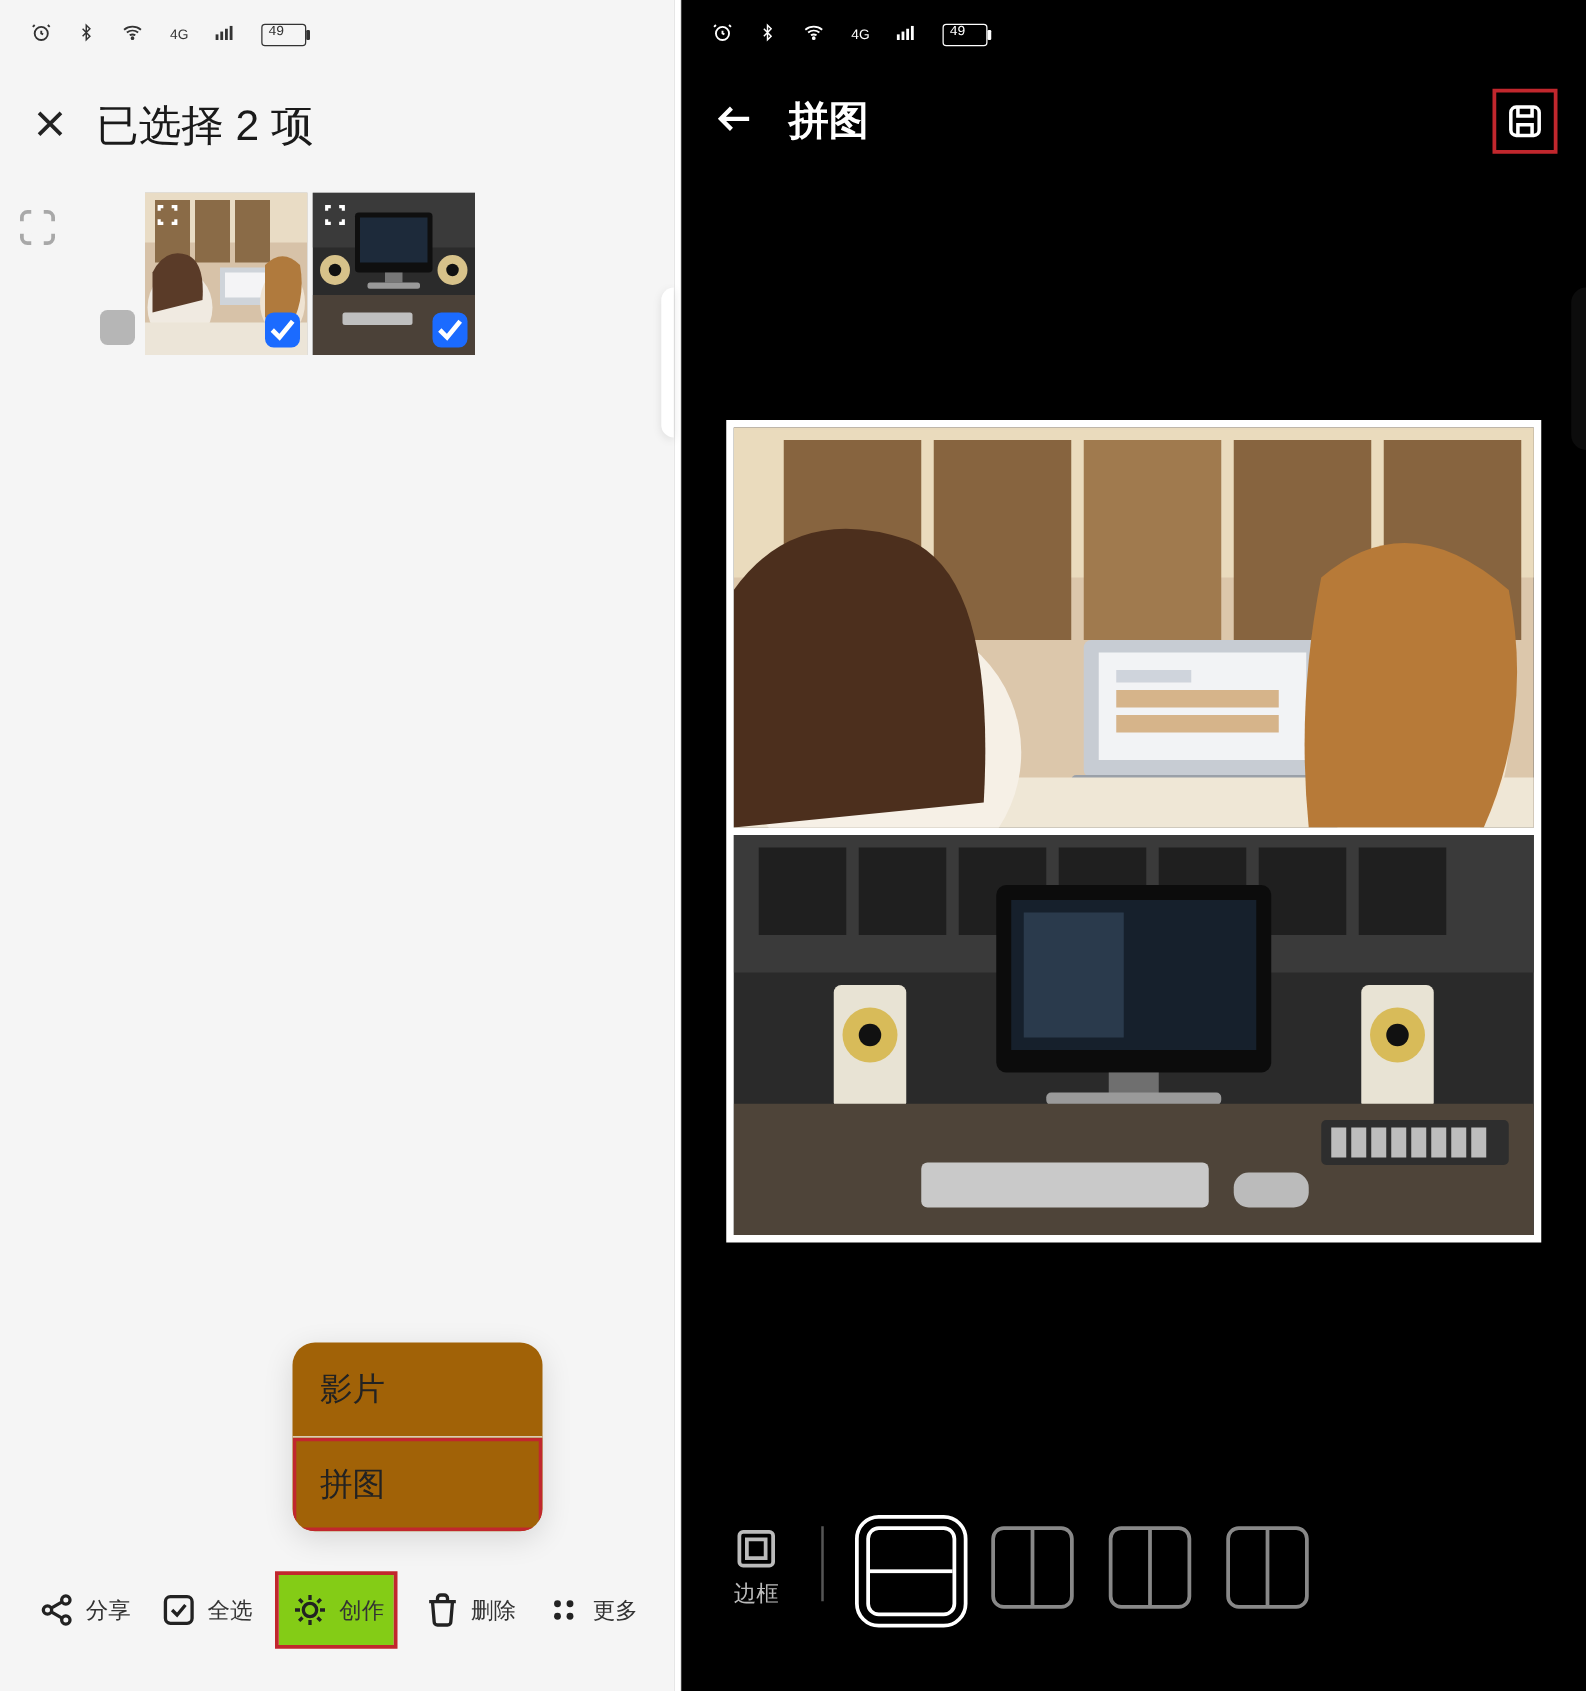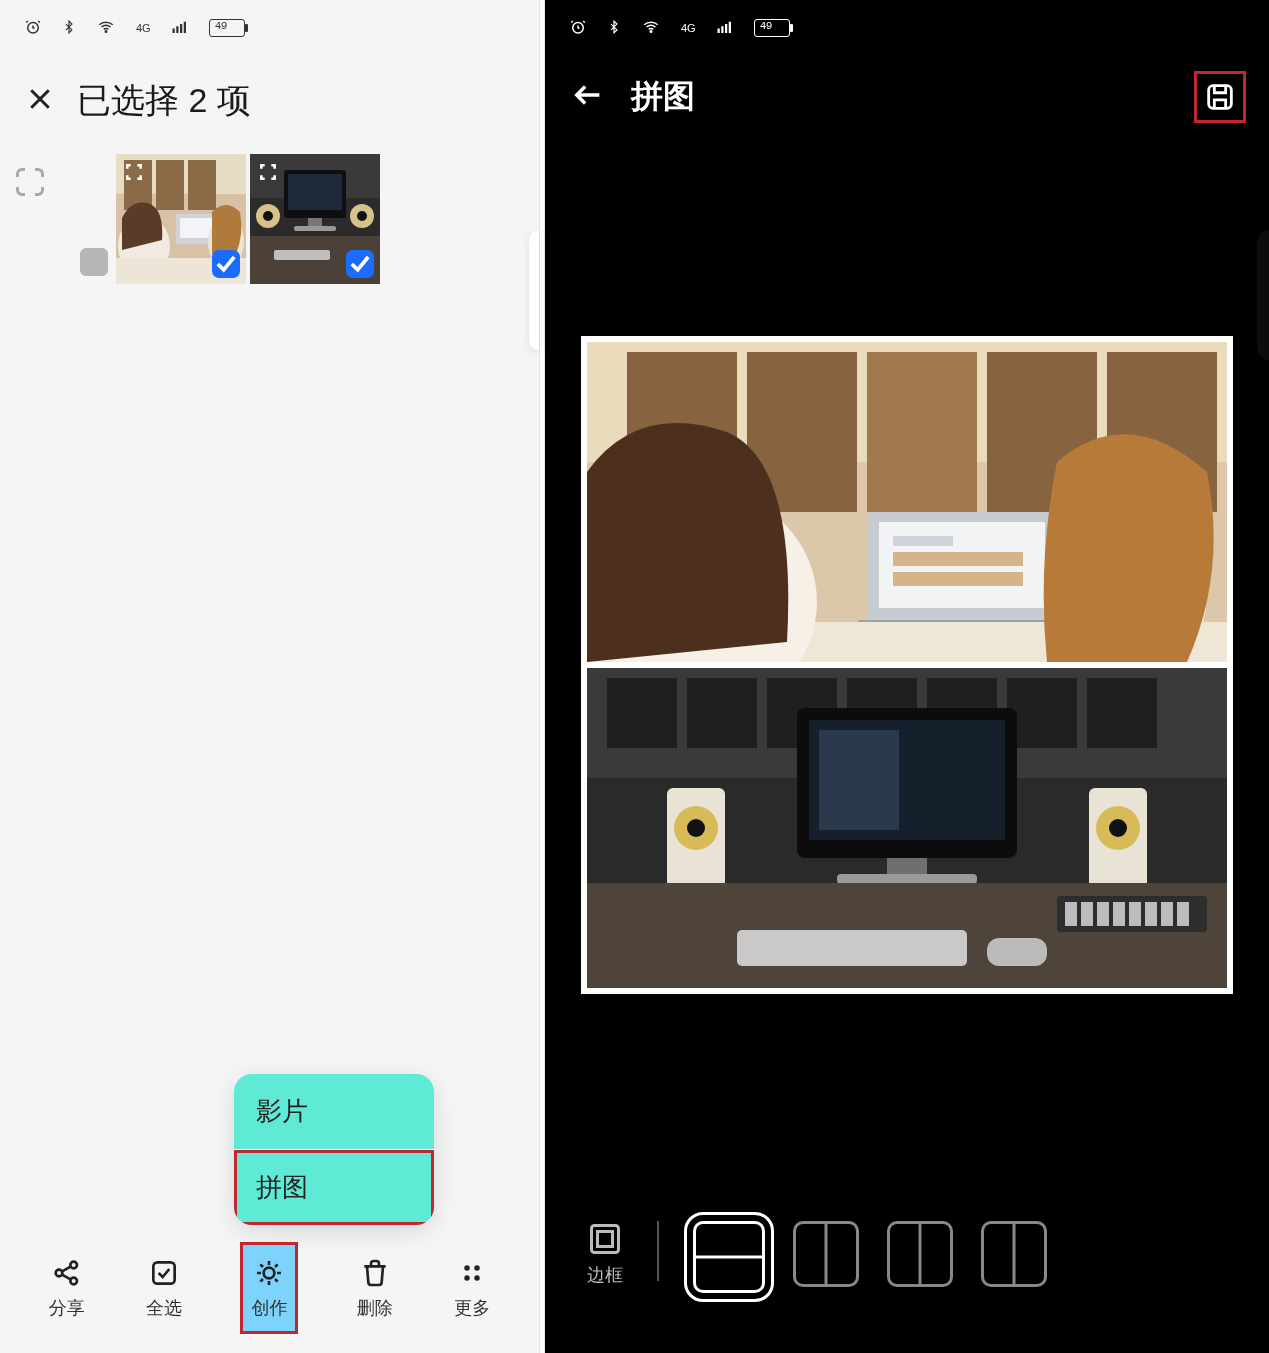--- a/index.html
+++ b/index.html
@@ -34,30 +34,30 @@
     .corner-badge::before, .corner-badge::after { content: ""; position: absolute; background: #f5f5f5; }
     .corner-badge::before { left: 6px; right: 6px; top: -4px; bottom: -4px; }
     .corner-badge::after  { top: 6px; bottom: 6px; left: -4px; right: -4px; }
     .mini-gray { width: 28px; height: 28px; background: #b6b6b6; border-radius: 6px; align-self: flex-end; margin-bottom: 8px; margin-right: 4px; }
     .thumb { position: relative; width: 130px; height: 130px; overflow: hidden; background: #ccc; }
     .thumb svg { width: 100%; height: 100%; display:block; }
     .thumb .corner-ic { position: absolute; top: 8px; left: 8px; width: 20px; height: 20px; color: #fff; }
     .check-badge { position: absolute; right: 6px; bottom: 6px; width: 28px; height: 28px; background: #1b6bff; border-radius: 7px; display:flex; align-items:center; justify-content:center; }
 
     
-    .popup { position: absolute; left: 234px; bottom: 128px; width: 200px; background: #5eead4; border-radius: 18px; box-shadow: 0 6px 24px rgba(0,0,0,0.12); overflow: hidden; }
+    .popup { position: absolute; left: 234px; bottom: 128px; width: 200px; background: #a16207; border-radius: 18px; box-shadow: 0 6px 24px rgba(0,0,0,0.12); overflow: hidden; }
     .popup-item { padding: 20px 22px; font-size: 26px; color: #222; }
     .popup-item + .popup-item { border-top: 1px solid #eee; }
     .popup-item.highlight { box-shadow: inset 0 0 0 3px #c1272d; }
 
     
     .bottom-bar { position: absolute; left: 0; right: 0; bottom: 0; height: 118px; display: flex; align-items: center; justify-content: space-around; padding: 0 18px 12px; }
-    .bb-item { display: flex; flex-direction: column; align-items: center; gap: 6px; color: #333; font-size: 18px; }
+    .bb-item { display: flex; align-items: center; gap: 6px; color: #333; font-size: 18px; }
     .bb-item .ic { width: 34px; height: 34px; display:flex; align-items:center; justify-content:center; }
-    .bb-item.red-box { background: #7dd3fc; padding: 11px 8px; outline: 3px solid #c1272d; }
+    .bb-item.red-box { background: #84cc16; padding: 11px 8px; outline: 3px solid #c1272d; }
 
     
     .right-header { display: flex; align-items: center; padding: 18px 26px; gap: 26px; }
     .right-title { font-size: 32px; font-weight: 600; }
     .save-btn { margin-left: auto; width: 46px; height: 46px; display:flex; align-items:center; justify-content:center; outline: 3px solid #c1272d; }
 
     
     .canvas-wrap { position: absolute; left: 36px; right: 36px; top: 336px; }
     .canvas { width: 100%; background: #fff; padding: 6px; display: flex; flex-direction: column; gap: 6px; }
     .canvas .slot { width: 100%; aspect-ratio: 2 / 1; background: #444; }

